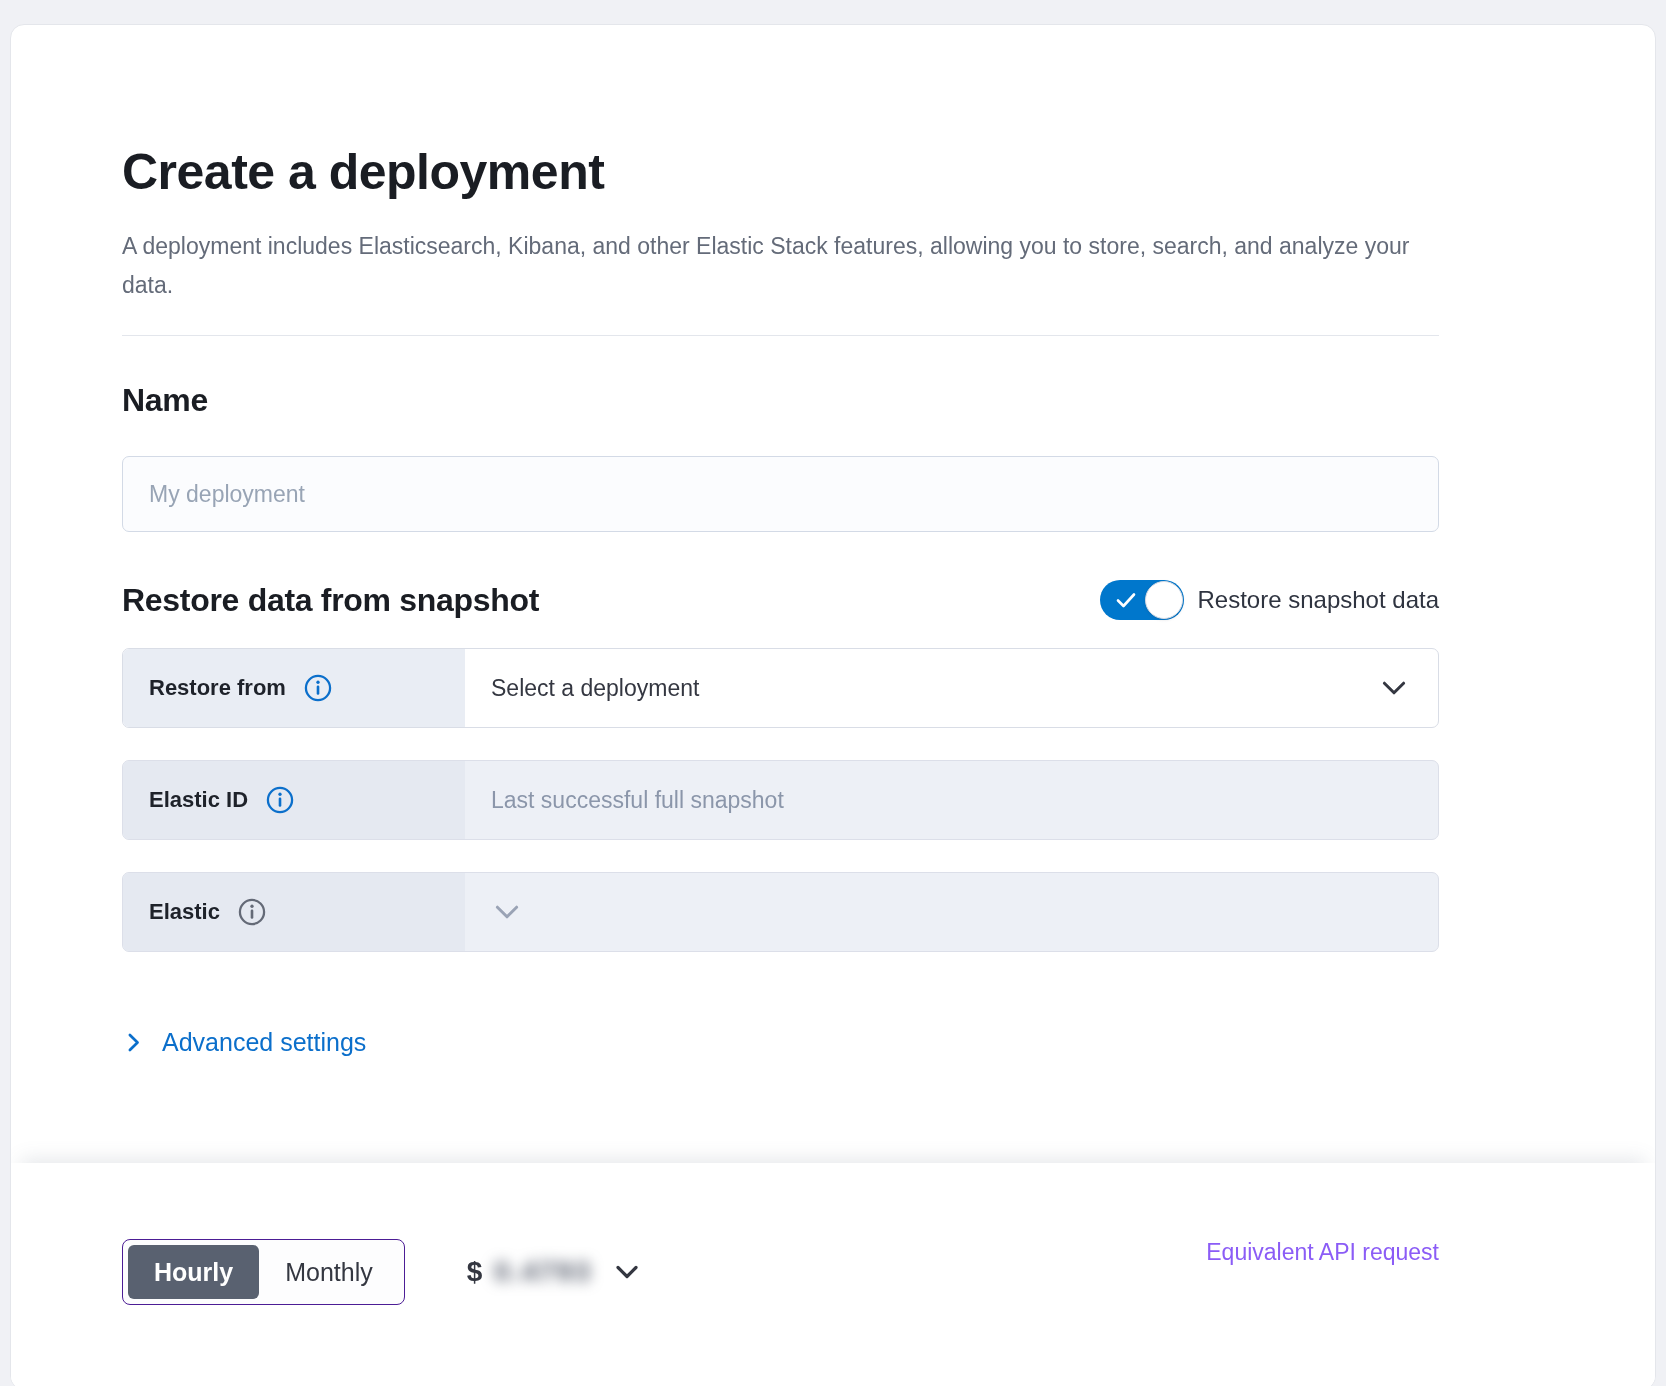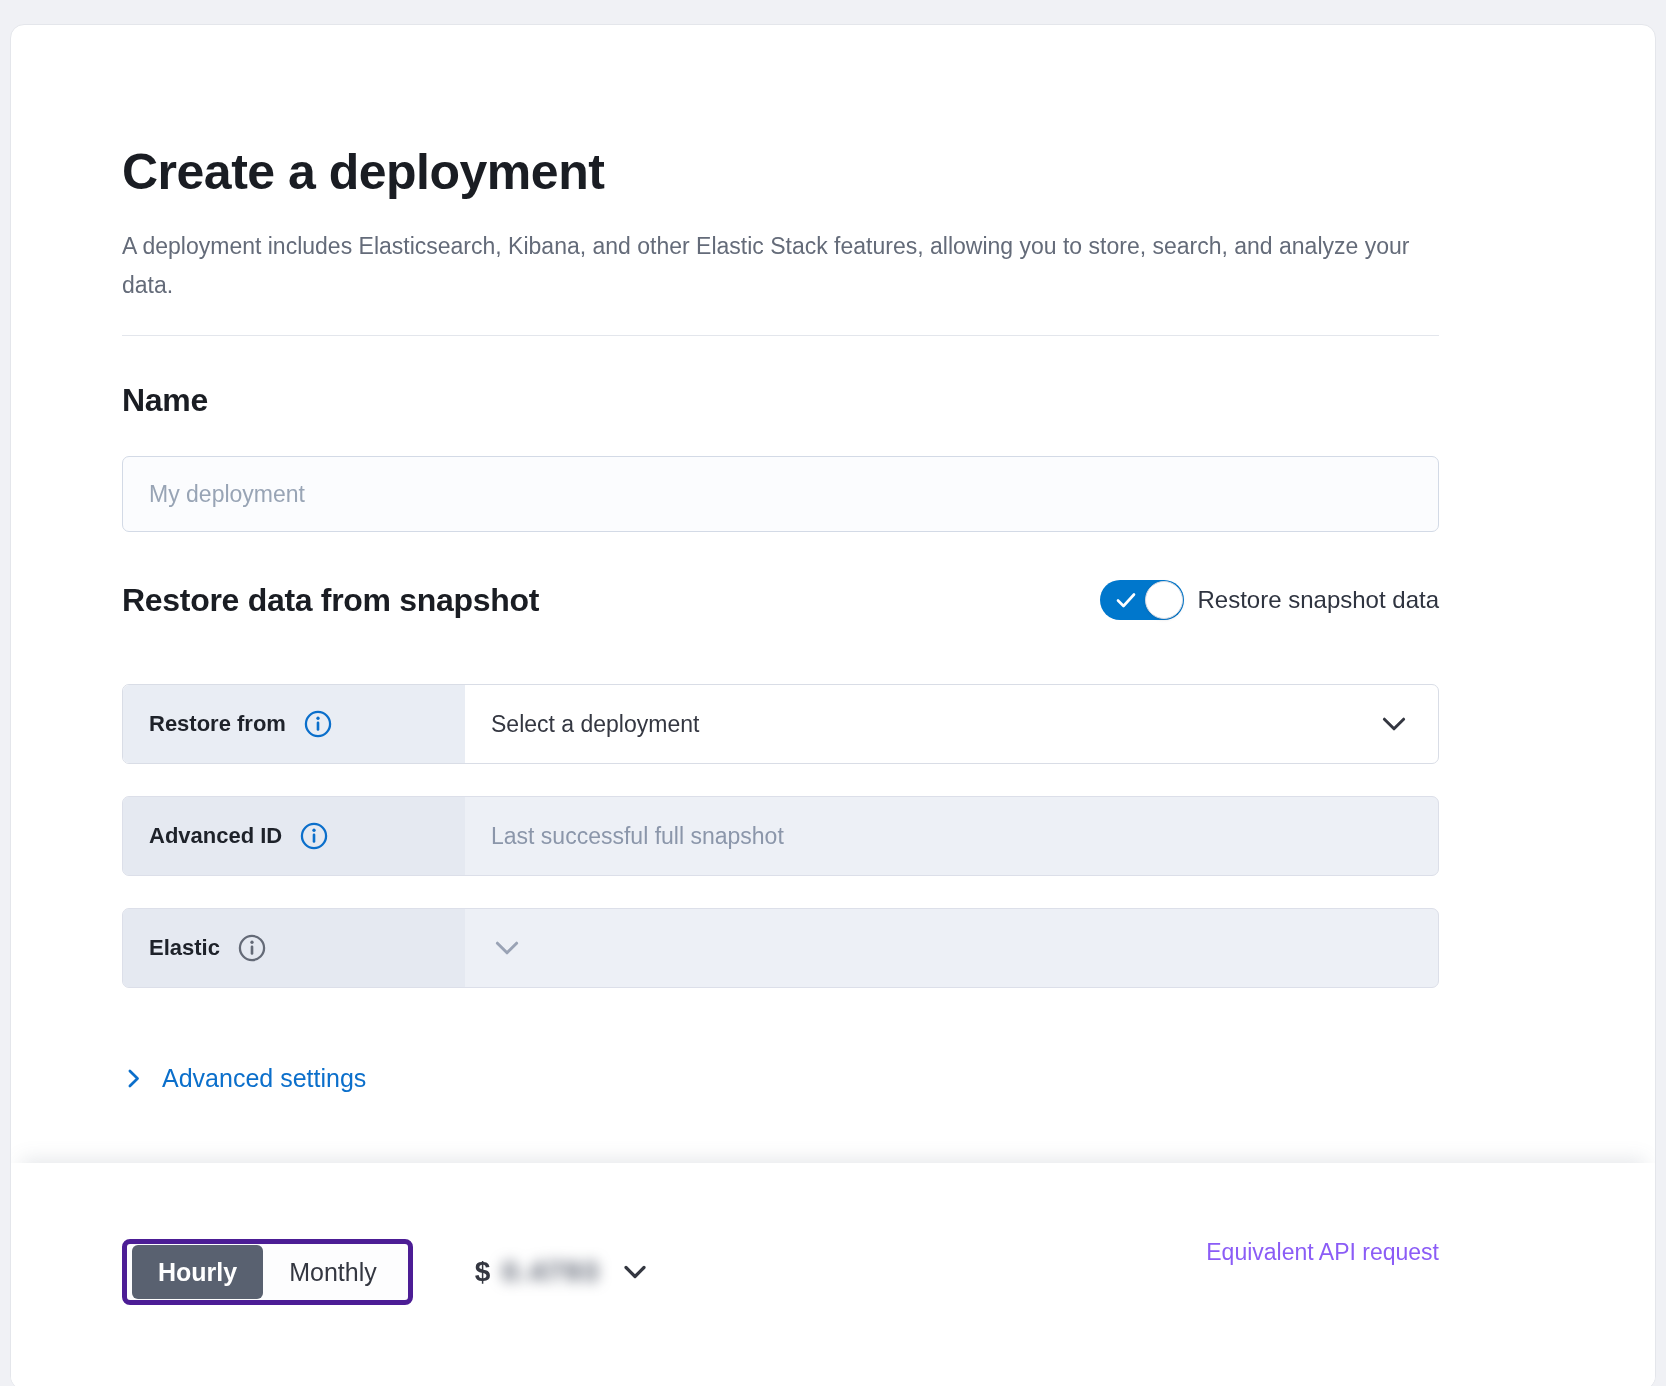--- a/index.html
+++ b/index.html
@@ -106,21 +106,21 @@
   .toggle-label { font-size: 24px; color: #2f3440; }
 
   .form-row {
     display: flex;
     align-items: stretch;
     height: 80px;
     border-radius: 7px;
     overflow: hidden;
     margin-top: 32px;
   }
-  .form-row.first { margin-top: 64px; }
+  .form-row.first { margin-top: 28px; }
   .row-enabled { border: 1px solid #d9dde6; background: #ffffff; }
   .row-disabled { border: 1px solid #dcdfe9; background: #edf0f6; }
   .row-label-cell {
     width: 342px;
     flex: none;
     display: flex;
     align-items: center;
     gap: 18px;
     padding-left: 26px;
   }
@@ -173,21 +173,21 @@
     justify-content: space-between;
   }
   .footer-left {
     display: flex;
     align-items: center;
     gap: 62px;
   }
   .billing-group {
     display: inline-flex;
     align-items: center;
-    border: 5px solid #4c1d95;
+    border: 1px solid #4c1d95;
     background: #fdfdfe;
     border-radius: 8px;
     padding: 5px;
     height: 66px;
   }
   .billing-btn {
     height: 54px;
     display: flex;
     align-items: center;
     padding: 0 26px;
@@ -294,21 +294,21 @@
           <svg viewBox="0 0 16 16" width="32" height="32">
               <path d="M3.2 5.6 L8 10.4 L12.8 5.6" fill="none" stroke="currentColor" stroke-width="1.5" stroke-linecap="round" stroke-linejoin="round"></path>
             </svg>
         </span>
       </div>
     </div>
 
     
     <div class="form-row row-disabled">
       <div class="row-label-cell">
-        <span class="row-label">Advanced ID</span>
+        <span class="row-label">Elastic ID</span>
         <span class="info-icon info-blue">
           <svg viewBox="0 0 16 16" width="28" height="28">
               <circle cx="8" cy="8" r="6.9" fill="none" stroke="currentColor" stroke-width="1.3"></circle>
               <circle cx="8" cy="4.7" r="0.95" fill="currentColor"></circle>
               <rect x="7.25" y="6.6" width="1.5" height="5.2" rx="0.7" fill="currentColor"></rect>
             </svg>
         </span>
       </div>
       <div class="row-value-cell">
         <span class="row-value value-muted">Last successful full snapshot</span>

